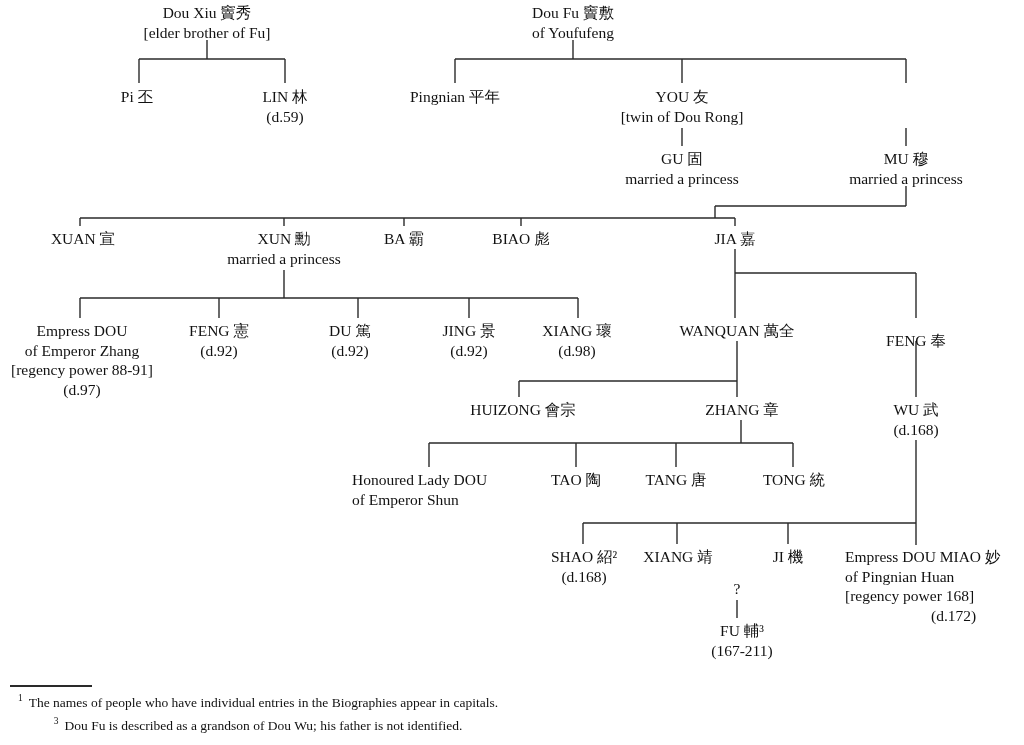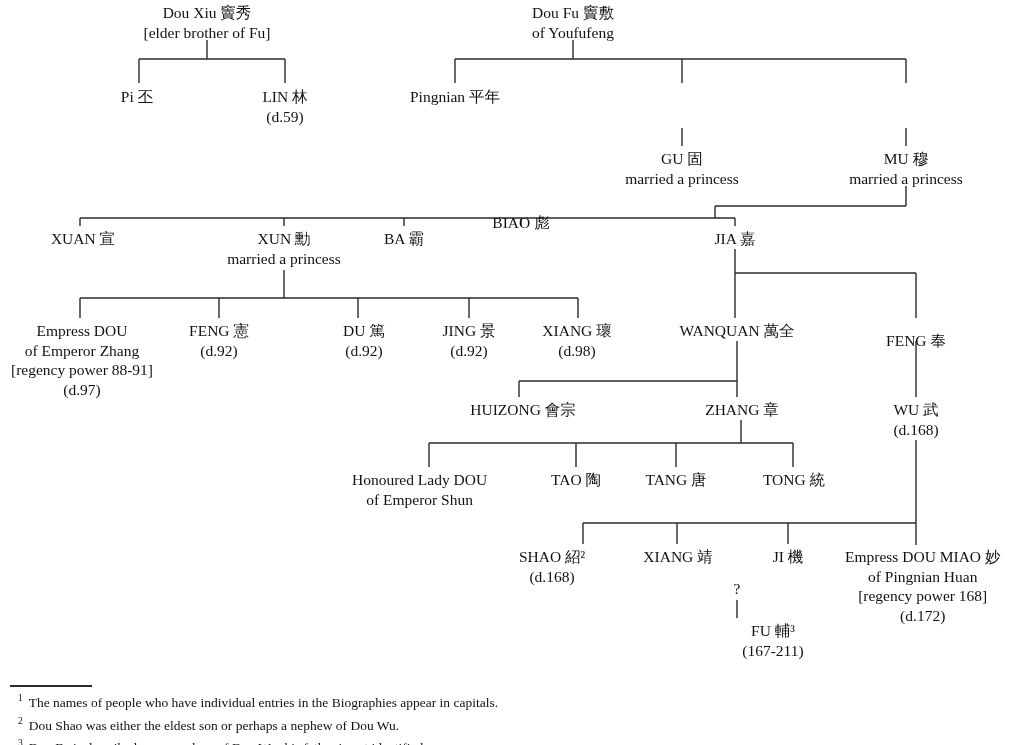--- a/index.html
+++ b/index.html
@@ -4,24 +4,24 @@
 <style>
   html,body{margin:0;padding:0;background:#ffffff;}
   body{width:1024px;height:745px;position:relative;overflow:hidden;
        font-family:"Liberation Serif",serif;color:#111111;}
   .stage{position:absolute;left:0;top:0;width:1024px;height:745px;}
   svg.lines{position:absolute;left:0;top:0;}
   svg.lines line{stroke:#2a2a2a;stroke-width:1.4;}
   svg.lines line.rule{stroke-width:2;}
   .node{position:absolute;transform:translateX(-50%);text-align:center;
         font-size:15.5px;line-height:19.5px;white-space:nowrap;}
-  .node.left{transform:none;text-align:center;}
-  .indent{}
+  .node.left{transform:none;text-align:left;}
+  .indent{margin-left:86px;}
   .fnotes{position:absolute;left:18px;top:689px;font-size:13.5px;line-height:18px;}
-  .fn{white-space:nowrap;}
+  .fn{white-space:nowrap;text-align:center;}
   .fn sup{font-size:9.5px;margin-right:6px;}
 </style>
 </head>
 <body>
 
 <div class="stage">
 
   <svg class="lines" width="1024" height="745">
 
     <line x1="207" y1="40" x2="207" y2="59"></line>
@@ -98,58 +98,62 @@
   <div class="node" style="left:137px;top:87px">
     <div>Pi 丕</div>
   </div>
   <div class="node" style="left:285px;top:87px">
     <div>LIN 林</div>
     <div>(d.59)</div>
   </div>
   <div class="node" style="left:455px;top:87px">
     <div>Pingnian 平年</div>
   </div>
+  <div class="node" style="left:682px;top:87px">
+    <div>YOU 友</div>
+    <div>[twin of Dou Rong]</div>
+  </div>
 
   <div class="node" style="left:682px;top:149px">
     <div>GU 固</div>
     <div>married a princess</div>
   </div>
   <div class="node" style="left:906px;top:149px">
     <div>MU 穆</div>
     <div>married a princess</div>
   </div>
 
   <div class="node" style="left:83px;top:229px">
     <div>XUAN 宣</div>
   </div>
   <div class="node" style="left:284px;top:229px">
     <div>XUN 勳</div>
     <div>married a princess</div>
   </div>
   <div class="node" style="left:404px;top:229px">
     <div>BA 霸</div>
   </div>
-  <div class="node" style="left:521px;top:213px">
+  <div class="node" style="left:521px;top:229px">
     <div>BIAO 彪</div>
   </div>
   <div class="node" style="left:735px;top:229px">
     <div>JIA 嘉</div>
   </div>
 
   <div class="node" style="left:82px;top:321px">
     <div>Empress DOU</div>
     <div>of Emperor Zhang</div>
     <div>[regency power 88-91]</div>
     <div>(d.97)</div>
   </div>
   <div class="node" style="left:219px;top:321px">
     <div>FENG 憲</div>
     <div>(d.92)</div>
   </div>
-  <div class="node" style="left:364px;top:321px">
+  <div class="node" style="left:350px;top:321px">
     <div>DU 篤</div>
     <div>(d.92)</div>
   </div>
   <div class="node" style="left:469px;top:321px">
     <div>JING 景</div>
     <div>(d.92)</div>
   </div>
   <div class="node" style="left:577px;top:321px">
     <div>XIANG 瓌</div>
     <div>(d.98)</div>
@@ -179,50 +183,47 @@
   <div class="node" style="left:576px;top:470px">
     <div>TAO 陶</div>
   </div>
   <div class="node" style="left:676px;top:470px">
     <div>TANG 唐</div>
   </div>
   <div class="node" style="left:794px;top:470px">
     <div>TONG 統</div>
   </div>
 
-  <div class="node" style="left:552px;top:547px">
+  <div class="node" style="left:584px;top:547px">
     <div>SHAO 紹²</div>
     <div>(d.168)</div>
   </div>
   <div class="node" style="left:678px;top:547px">
     <div>XIANG 靖</div>
   </div>
   <div class="node" style="left:788px;top:547px">
     <div>JI 機</div>
   </div>
   <div class="node left" style="left:845px;top:547px">
     <div>Empress DOU MIAO 妙</div>
     <div>of Pingnian Huan</div>
     <div>[regency power 168]</div>
     <div class="indent">(d.172)</div>
   </div>
 
   <div class="node" style="left:737px;top:579px">
     <div>?</div>
   </div>
-  <div class="node" style="left:773px;top:621px">
+  <div class="node" style="left:742px;top:621px">
     <div>FU 輔³</div>
     <div>(167-211)</div>
   </div>
 
   <div class="fnotes">
     <div class="fn">
       <sup>1</sup><span>The names of people who have individual entries in the Biographies appear in capitals.</span>
     </div>
     <div class="fn">
-      <sup>2</sup><span>Dou Shao was either the eldest son or perhaps a nephew of Dou Wu.</span>
-    </div>
-    <div class="fn">
       <sup>3</sup><span>Dou Fu is described as a grandson of Dou Wu; his father is not identified.</span>
     </div>
   </div>
 
 </div>
 
 </body></html>

